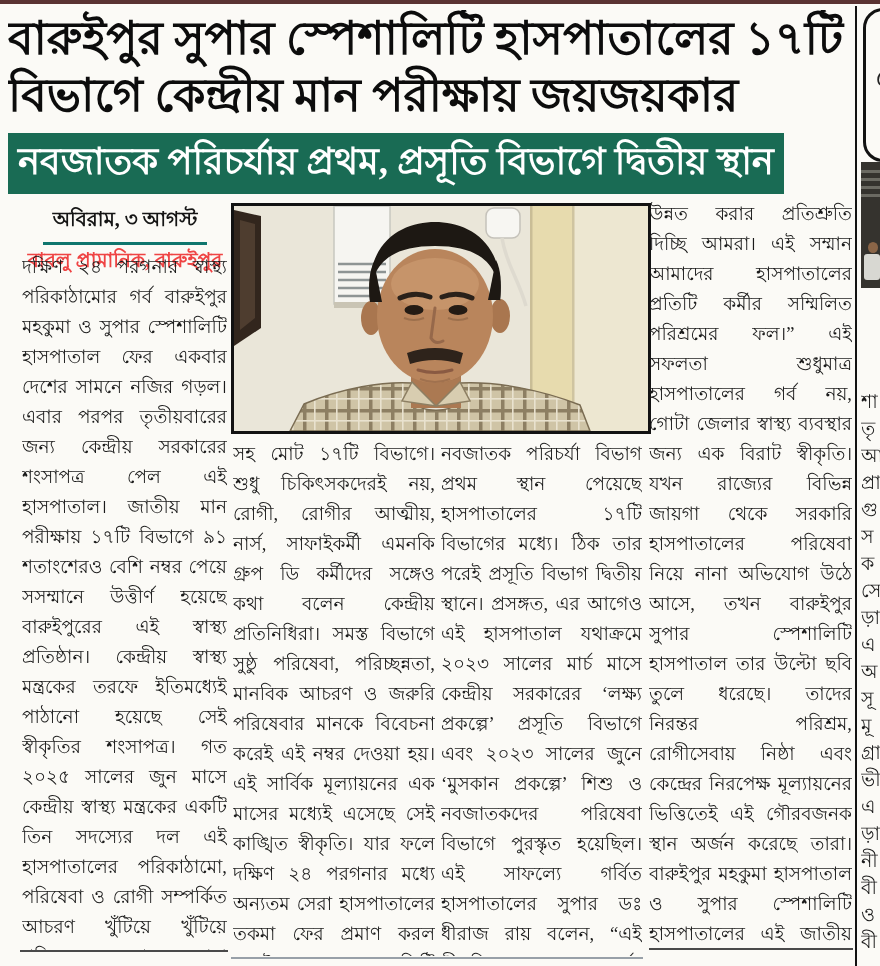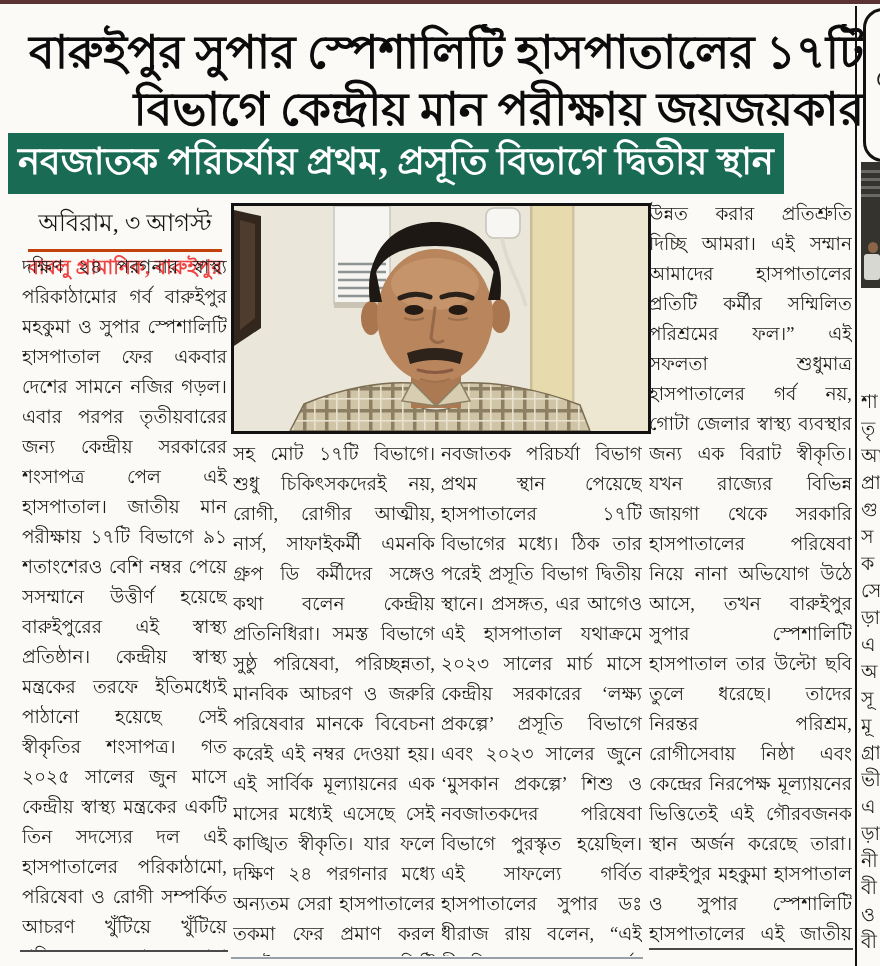--- a/index.html
+++ b/index.html
@@ -1,31 +1,31 @@
 <!DOCTYPE html>
 <html><head>
 <meta charset="utf-8">
 <style>
   html,body{margin:0;padding:0;}
   body{background:#ffffff;font-family:"Liberation Serif", serif;}
   .page{position:relative;width:880px;height:966px;background:#fbfaf6;overflow:hidden;color:#191919;}
 
   .top-rule{position:absolute;left:0;top:0;width:880px;height:4px;background:#5a3332;}
 
-  .headline{position:absolute;left:6px;top:8px;width:842px;height:124px;margin:16px;
-    text-align:right;font-size:46px;line-height:57px;font-weight:bold;color:#0c0c0c;
+  .headline{position:absolute;left:6px;top:8px;width:842px;height:124px;margin:2px;
+    text-align:left;font-size:46px;line-height:57px;font-weight:bold;color:#0c0c0c;
     overflow:hidden;letter-spacing:0px;}
 
   .subheadline{position:absolute;left:8px;top:133px;width:776px;height:61px;background:#196b54;
     display:flex;align-items:center;justify-content:center;overflow:hidden;}
   .subheadline span{color:#ffffff;font-size:37px;font-weight:bold;white-space:nowrap;}
 
   .dateline-wrap{position:absolute;left:22px;top:204px;width:206px;text-align:center;}
-  .dateline{display:inline-block;font-size:24px;font-weight:normal;color:#151515;
-    border-bottom:3px solid #c2410c;padding:0 10px 5px 10px;}
+  .dateline{display:inline-block;font-size:20px;font-weight:bold;color:#151515;
+    border-bottom:3px solid #0f766e;padding:0 10px 5px 10px;}
   .byline{font-size:20px;font-weight:bold;color:#ef4444;}
 
   .photo{position:absolute;left:231px;top:203px;width:414px;height:225px;margin:0;
     border:3px solid #121212;background:#eae6d9;overflow:hidden;}
 
   .col{position:absolute;text-align:justify;font-size:18.5px;line-height:30px;color:#1a1a1a;
     overflow:hidden;word-spacing:2px;}
   .col1{left:22px;top:252px;width:205px;height:700px;}
   .col2{left:233px;top:439px;width:202px;height:517px;}
   .col3{left:441px;top:439px;width:201px;height:517px;}

